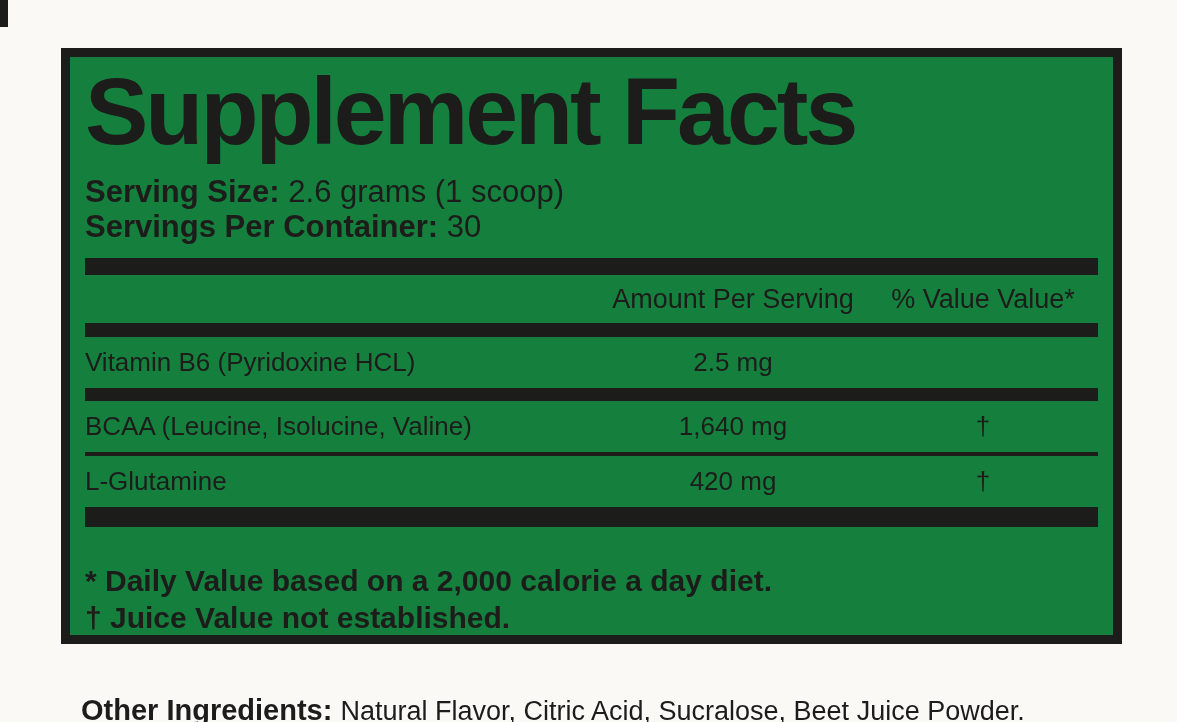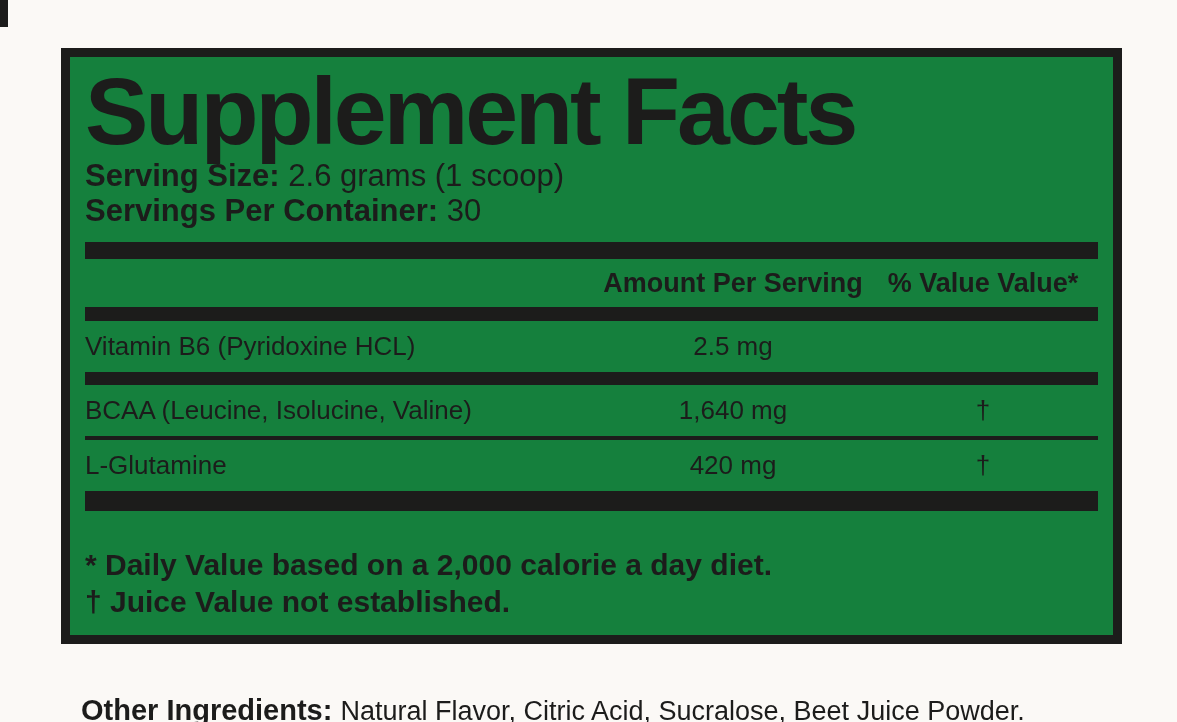--- a/index.html
+++ b/index.html
@@ -27,38 +27,39 @@
   }
   .title {
     margin-top:8px;
     font-size:95px;
     font-weight:900;
     letter-spacing:-3px;
     line-height:0.98;
     white-space:nowrap;
   }
   .serving-block {
+    margin-top:16px;
     font-size:31px;
     line-height:35px;
   }
   .serving-line .lbl { font-weight:bold; }
   .serving-line .val { font-weight:normal; }
   .bar { background:#1c1c1b; width:100%; }
   .bar-thick-top { height:17px; margin-top:14px; }
   .bar-mid { height:14px; }
   .bar-mid2 { height:13px; }
   .line-thin { height:4px; background:#1c1c1b; width:100%; }
   .bar-thick-bottom { height:20px; }
   .grid-row {
     display:grid;
     grid-template-columns:1fr 270px 230px;
     align-items:center;
     width:100%;
   }
-  .header-row { height:48px; font-size:27px; font-weight:bold; }
+  .header-row { height:48px; font-size:27px; font-weight:normal; }
   .nutrient-row { height:51px; font-size:26px; font-weight:normal; }
   .col-name { text-align:left; white-space:nowrap; }
   .col-amount { text-align:center; white-space:nowrap; }
   .col-dv { text-align:center; white-space:nowrap; }
   .footnotes {
     margin-top:35px;
     font-size:30px;
     line-height:37px;
     font-weight:600;
   }

